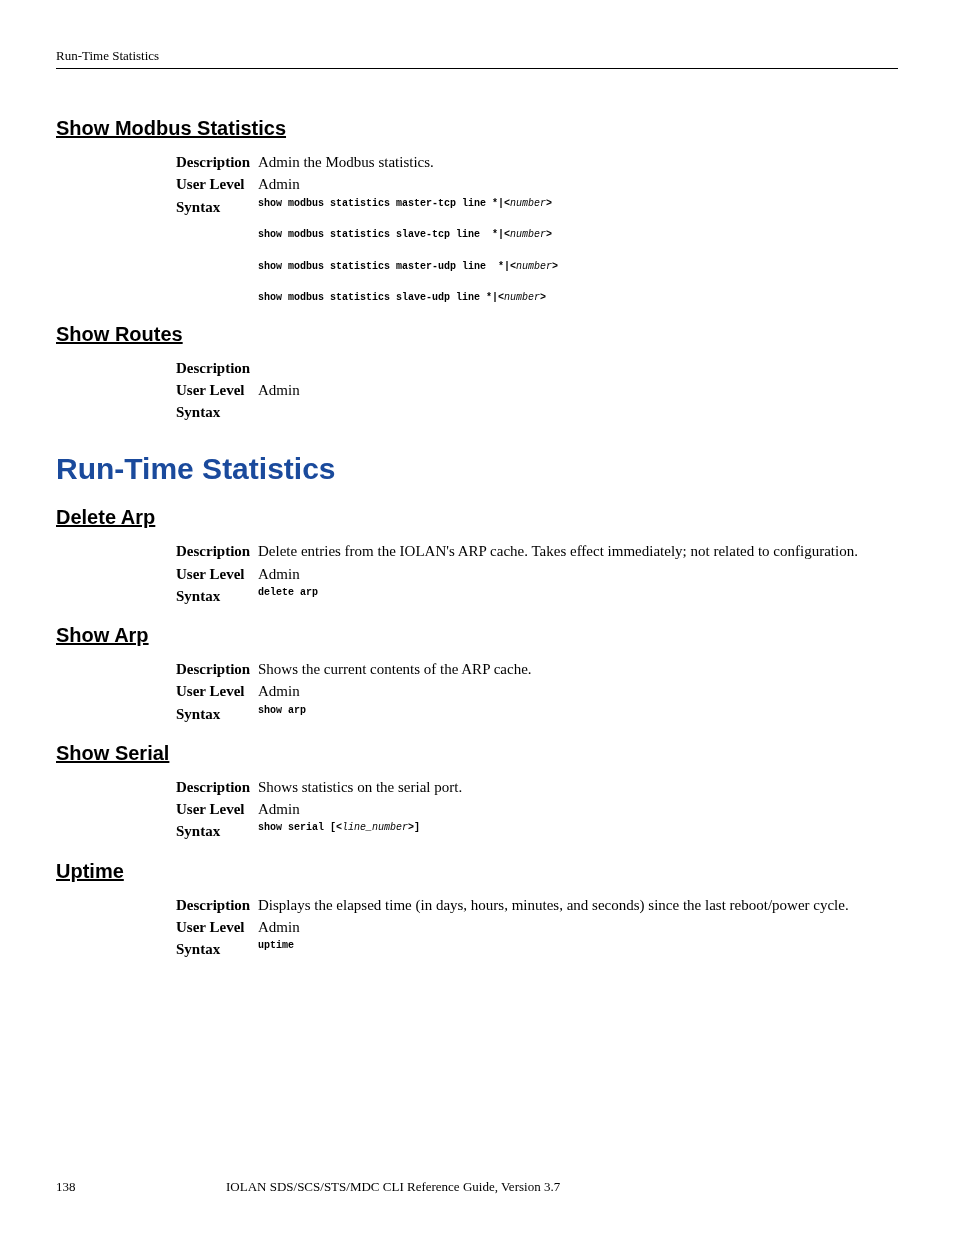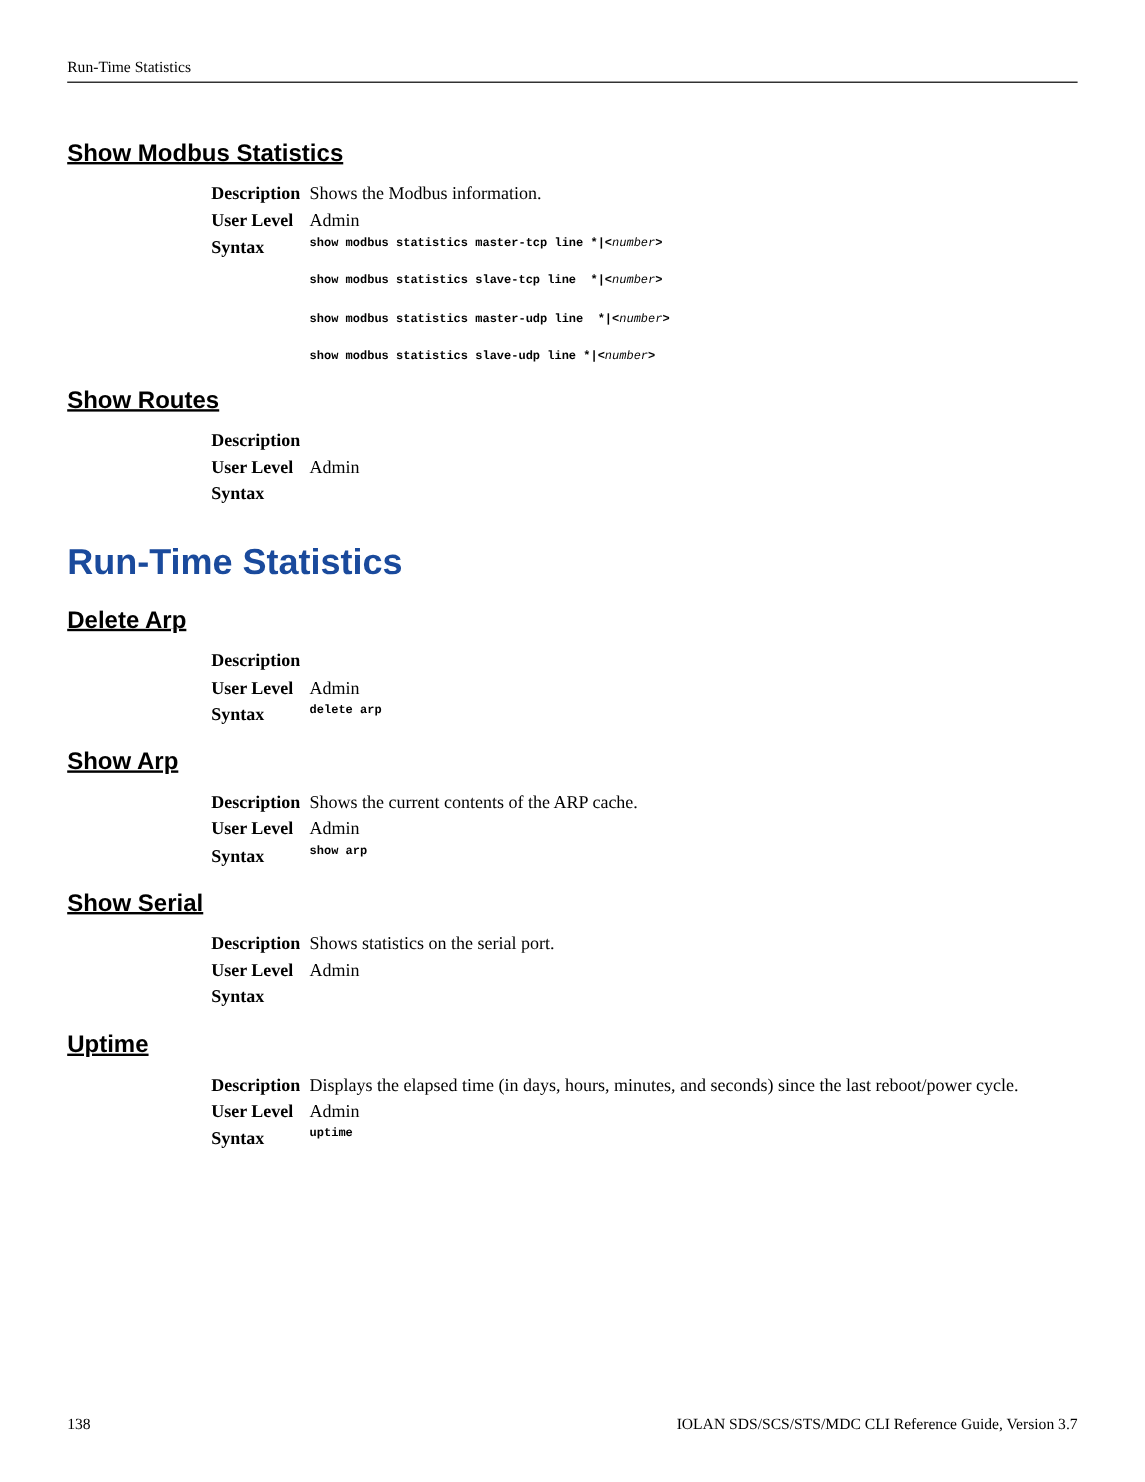--- a/index.html
+++ b/index.html
@@ -61,33 +61,33 @@
   .footer {
     position: absolute;
     bottom: 40px;
     left: 56px;
     right: 56px;
     display: flex;
     font-size: 13px;
     font-family: Liberation Serif, serif;
   }
   .footer .pg { width: 170px; }
-  .footer .ft { flex: 1; text-align: right; }
+  .footer .ft { flex: 1; }
 </style>
 </head>
 <body>
 
 <div class="header-line">
   <span>Run-Time Statistics</span>
 </div>
 
 <div class="section-h2">Show Modbus Statistics</div>
 <div class="defrow">
   <div class="deflabel">Description</div>
-  <div class="defval">Shows the Modbus information.</div>
+  <div class="defval">Admin the Modbus statistics.</div>
 </div>
 <div class="defrow">
   <div class="deflabel">User Level</div>
   <div class="defval">Admin</div>
 </div>
 <div class="defrow">
   <div class="deflabel">Syntax</div>
   <div class="defval syntax-block">
     <div class="mono mono-line"><span>show modbus statistics master-tcp line *|&lt;</span><span class="arg">number</span><span>&gt;</span></div>
     <div class="mono mono-line"><span>show modbus statistics slave-tcp line  *|&lt;</span><span class="arg">number</span><span>&gt;</span></div>
@@ -106,20 +106,21 @@
 </div>
 <div class="defrow">
   <div class="deflabel">Syntax</div>
 </div>
 
 <div class="section-h1">Run-Time Statistics</div>
 
 <div class="section-h2">Delete Arp</div>
 <div class="defrow">
   <div class="deflabel">Description</div>
+  <div class="defval">Delete entries from the IOLAN's ARP cache. Takes effect immediately; not related to configuration.</div>
 </div>
 <div class="defrow">
   <div class="deflabel">User Level</div>
   <div class="defval">Admin</div>
 </div>
 <div class="defrow">
   <div class="deflabel">Syntax</div>
   <div class="defval mono">delete arp</div>
 </div>
 
@@ -141,20 +142,21 @@
 <div class="defrow">
   <div class="deflabel">Description</div>
   <div class="defval">Shows statistics on the serial port.</div>
 </div>
 <div class="defrow">
   <div class="deflabel">User Level</div>
   <div class="defval">Admin</div>
 </div>
 <div class="defrow">
   <div class="deflabel">Syntax</div>
+  <div class="defval mono"><span>show serial [&lt;</span><span class="arg">line_number</span><span>&gt;]</span></div>
 </div>
 
 <div class="section-h2">Uptime</div>
 <div class="defrow">
   <div class="deflabel">Description</div>
   <div class="defval">Displays the elapsed time (in days, hours, minutes, and seconds) since the last reboot/power cycle.</div>
 </div>
 <div class="defrow">
   <div class="deflabel">User Level</div>
   <div class="defval">Admin</div>

